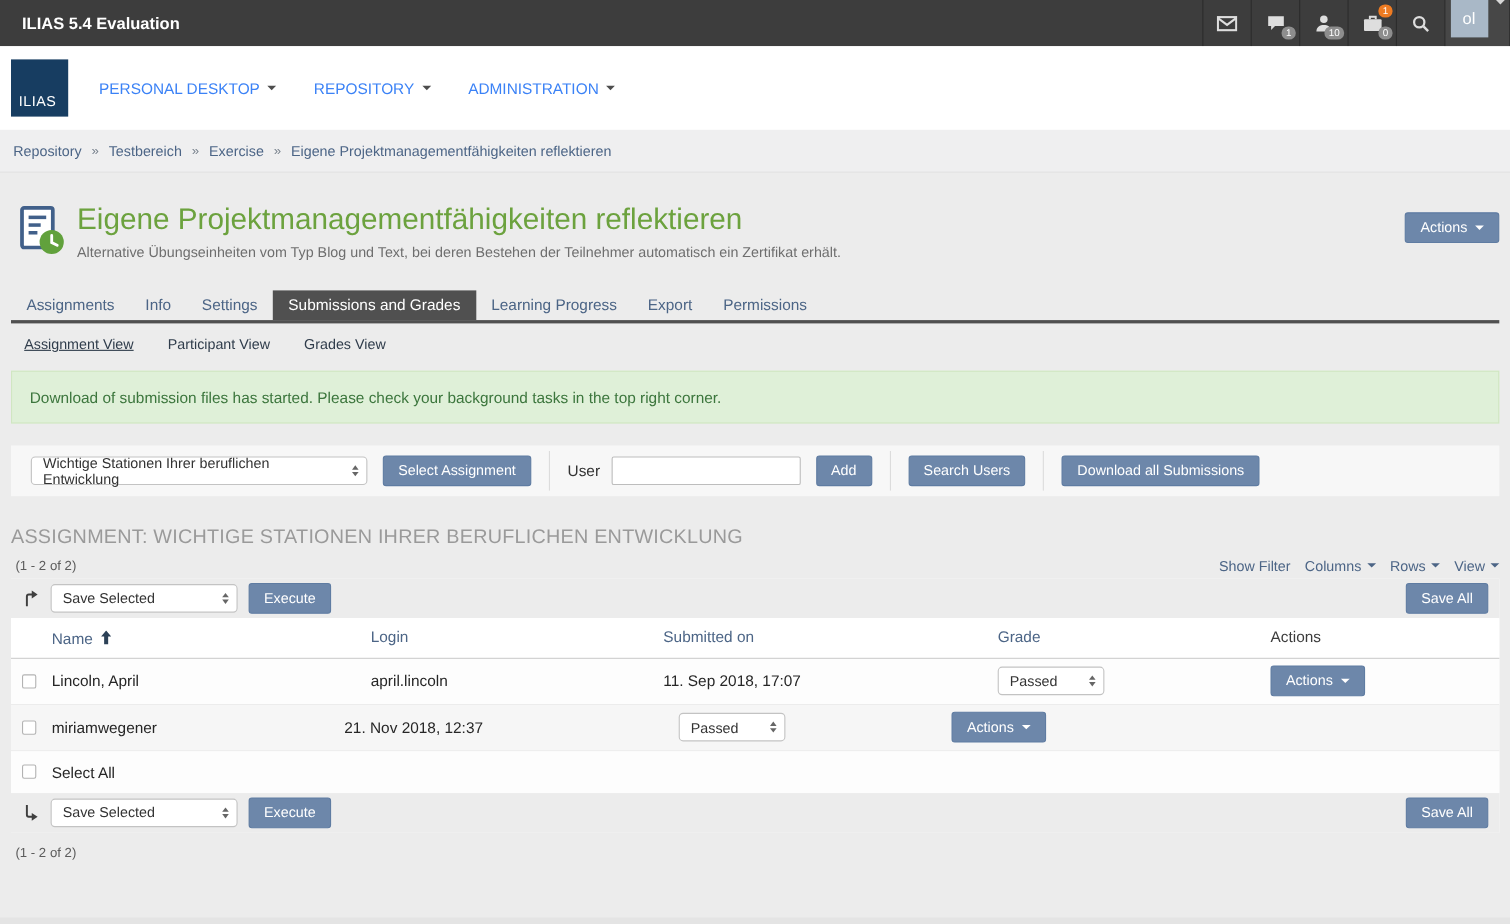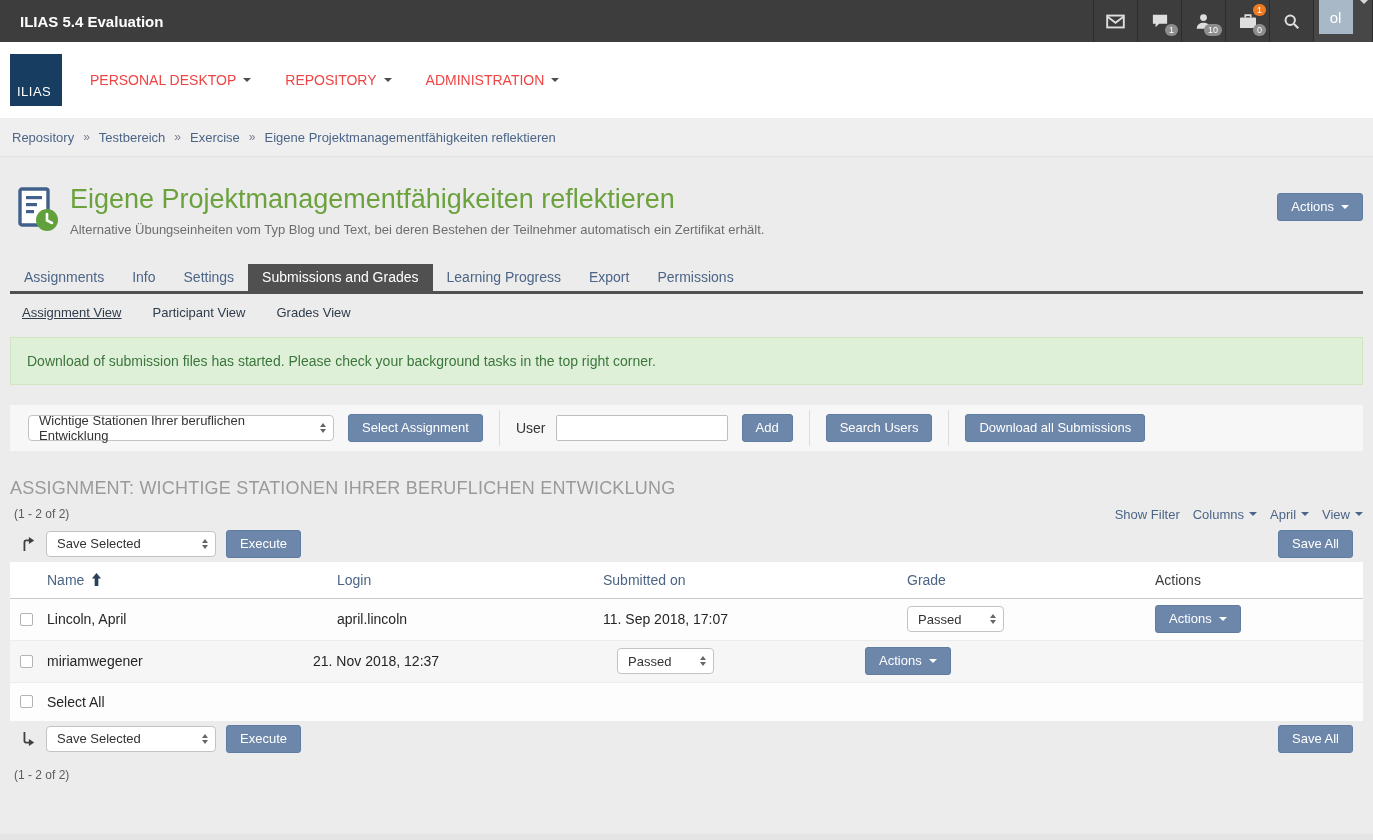--- a/index.html
+++ b/index.html
@@ -22,21 +22,21 @@
   .tb-badge{position:absolute;font-size:9px;color:#fff;background:#8d8d8d;border-radius:8px;padding:1px 4px;line-height:10px;min-width:8px;text-align:center;}
   .tb-badge.br{right:3px;bottom:6px;}
   .tb-badge.tr{right:3px;top:4px;background:#ee7b22;}
   .avatar-cell{width:60px;background:#474747;display:flex;align-items:flex-start;justify-content:center;gap:7px;}
   .avatar{width:34px;height:34px;background:#a9b8c7;color:#fff;display:flex;align-items:center;justify-content:center;font-size:15px;}
   .caret{width:0;height:0;border-left:4px solid transparent;border-right:4px solid transparent;border-top:4px solid currentColor;display:inline-block;}
   
   .header{height:76px;background:#fff;position:relative;display:flex;align-items:center;}
   .logo{position:absolute;left:10px;top:12px;width:52px;height:52px;background:var(--logo);color:#fff;font-weight:normal;font-size:13px;display:flex;align-items:flex-end;padding:0 0 7px 7px;letter-spacing:.5px;}
   .nav{margin-left:90px;display:flex;gap:34px;}
-  .nav-item{font-size:14px;color:#ef4444;display:flex;align-items:center;gap:7px;cursor:pointer;}
+  .nav-item{font-size:14px;color:#3b82f6;display:flex;align-items:center;gap:7px;cursor:pointer;}
   .nav-item .caret{color:#4d4d4d;}
   
   .breadcrumb{height:39px;background:#efeff0;border-bottom:1px solid #e2e2e2;display:flex;align-items:center;padding-left:12px;gap:9px;font-size:13px;}
   .crumb{color:var(--link);cursor:pointer;}
   .crumb-sep{color:#77808c;font-size:12px;}
   
   .content{padding:0 10px;}
   .title-row{margin-top:28px;display:flex;}
   .obj-icon{width:46px;height:46px;position:relative;margin:2px 8px 0 6px;flex:none;}
   .title-wrap{min-width:0;}
@@ -239,21 +239,21 @@
 
   <div class="range-row">
     <span class="range">(1 - 2 of 2)</span>
     <div class="filter-links">
       <span class="flink">Show Filter</span>
       <span class="flink">
           <span>Columns</span>
           <span class="caret"></span>
         </span>
       <span class="flink">
-          <span>April</span>
+          <span>Rows</span>
           <span class="caret"></span>
         </span>
       <span class="flink">
           <span>View</span>
           <span class="caret"></span>
         </span>
     </div>
   </div>
 
   <div class="tablebox">

